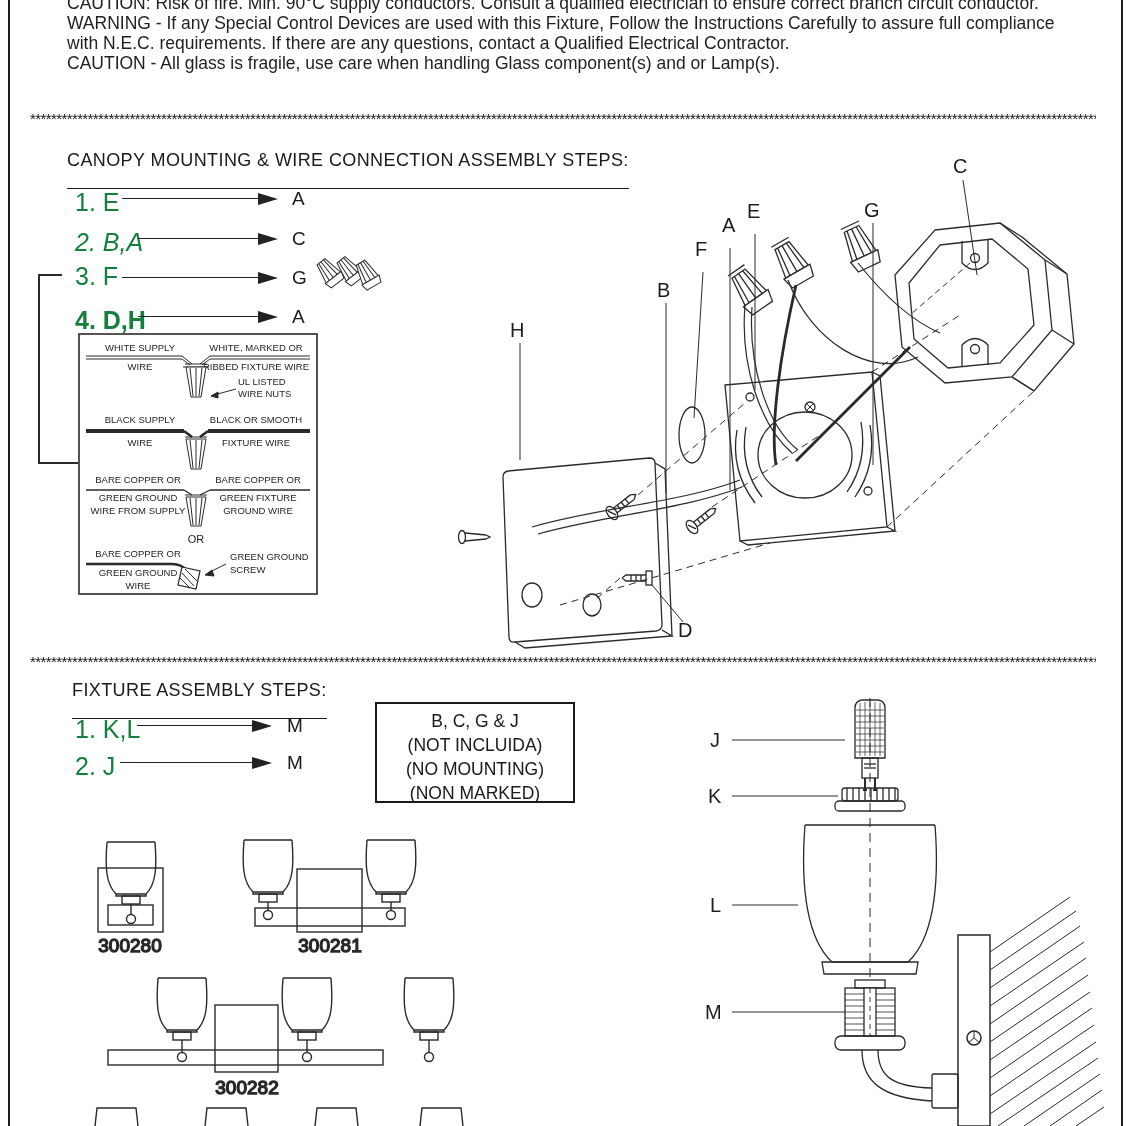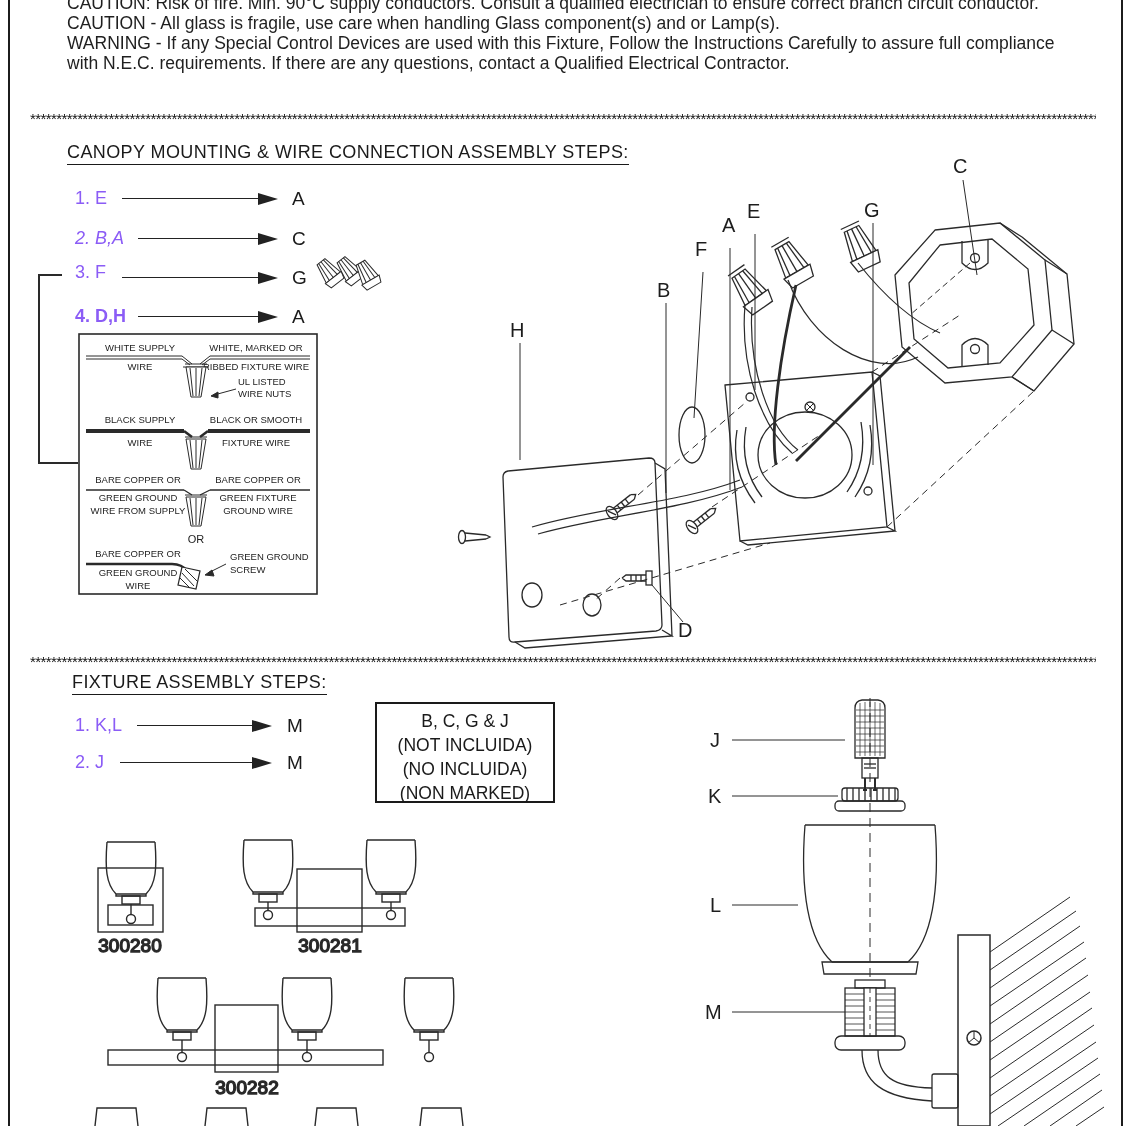--- a/index.html
+++ b/index.html
@@ -13,53 +13,53 @@
     position:absolute;left:67px;top:-7px;width:1005px;
     font-size:17.5px;line-height:20px;color:#1f1f1f;
   }
   .warnings p{margin:0;}
   .divider{
     position:absolute;left:30px;width:1066px;height:17px;overflow:hidden;
     font-size:15px;letter-spacing:-0.6px;color:#111;white-space:nowrap;
   }
   .section-title{
     position:absolute;font-size:18px;letter-spacing:0.4px;color:#1a1a1a;
-    border-bottom:1.8px solid #1a1a1a;padding-bottom:1px;white-space:nowrap;
+    border-bottom:1.8px solid #1a1a1a;padding-bottom:17px;white-space:nowrap;margin-top:8px;
   }
-  .step-label{position:absolute;font-size:18px;color:#8b5cf6;white-space:nowrap;}
+  .step-label{position:absolute;font-size:25px;color:#15803d;white-space:nowrap;}
   .step-line{position:absolute;height:0;border-top:1.7px solid #222;}
   .step-head{
     position:absolute;width:0;height:0;
     border-left:20px solid #222;border-top:6px solid transparent;border-bottom:6px solid transparent;
   }
   .step-target{position:absolute;font-size:19px;color:#1a1a1a;}
   .bracket{position:absolute;background:#2a2a2a;}
   .nf-box{
-    position:absolute;left:375px;top:702px;width:180px;height:101px;
+    position:absolute;left:375px;top:702px;width:200px;height:101px;
     border:2px solid #1a1a1a;text-align:center;font-size:17.5px;line-height:24px;
     padding-top:5px;box-sizing:border-box;color:#1a1a1a;
   }
   svg{position:absolute;overflow:visible;}
   svg text{font-family:"Liberation Sans",sans-serif;fill:#1d1d1d;}
   .ln{stroke:#2a2a2a;fill:none;}
   .fw{stroke:#2a2a2a;fill:#ffffff;}
   .lbl{font-size:20px;}
   .mdl{font-size:19px;}
   .wd{font-size:9.5px;}
 </style>
 </head>
 <body>
 
 <div class="page-border" style="left:8px;top:0;width:2px;height:1126px;"></div>
 <div class="page-border" style="left:1121px;top:0;width:2px;height:1126px;"></div>
 
 <div class="warnings">
   <p>CAUTION: Risk of fire. Min. 90°C supply conductors. Consult a qualified electrician to ensure correct branch circuit conductor.</p>
+  <p>WARNING - If any Special Control Devices are used with this Fixture, Follow the Instructions Carefully to assure full compliance with N.E.C. requirements. If there are any questions, contact a Qualified Electrical Contractor.</p>
   <p>CAUTION - All glass is fragile, use care when handling Glass component(s) and or Lamp(s).</p>
-  <p>WARNING - If any Special Control Devices are used with this Fixture, Follow the Instructions Carefully to assure full compliance with N.E.C. requirements. If there are any questions, contact a Qualified Electrical Contractor.</p>
 </div>
 
 <div class="divider" style="top:110px;">********************************************************************************************************************************************************************************************************************************************************</div>
 <div class="divider" style="top:653px;">********************************************************************************************************************************************************************************************************************************************************</div>
 
 <div class="section-title" style="left:67px;top:142px;">CANOPY MOUNTING &amp; WIRE CONNECTION ASSEMBLY STEPS:</div>
 
 <div class="step-label" style="left:75px;top:188px;"><span>1.</span>&nbsp;<span>E</span></div>
 <div class="step-line" style="left:122px;top:198px;width:138px;"></div>
 <div class="step-head" style="left:258px;top:193px;"></div>
@@ -331,21 +331,21 @@
 <div class="step-target" style="left:287px;top:715px;">M</div>
 
 <div class="step-label" style="left:75px;top:752px;"><span>2.</span>&nbsp;<span>J</span></div>
 <div class="step-line" style="left:120px;top:762px;width:132px;"></div>
 <div class="step-head" style="left:252px;top:757px;"></div>
 <div class="step-target" style="left:287px;top:752px;">M</div>
 
 <div class="nf-box">
   <div>B, C, G &amp; J</div>
   <div>(NOT INCLUIDA)</div>
-  <div>(NO INCLUIDA)</div>
+  <div>(NO MOUNTING)</div>
   <div>(NON MARKED)</div>
 </div>
 
 <svg style="left:60px;top:830px;" width="500" height="296" viewBox="0 0 500 296">
   <g class="ln" stroke-width="1.4">
 
     <g>
       <rect x="38" y="38" width="65" height="64"></rect>
       <rect x="48" y="75" width="45" height="20"></rect>
       <path d="M47,12 L95,12 M47,12 C45,38 46,54 56,64 L86,64 C96,54 97,38 95,12 M56,64 L56,66 L86,66 L86,64"></path>

